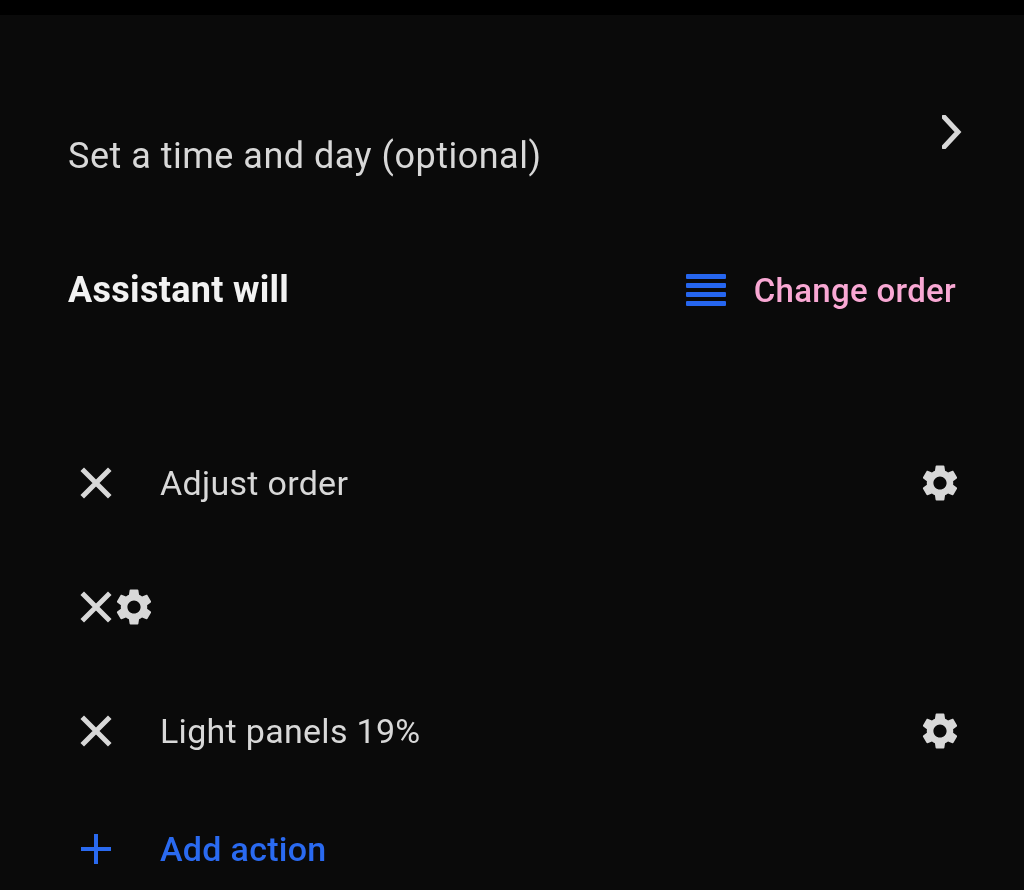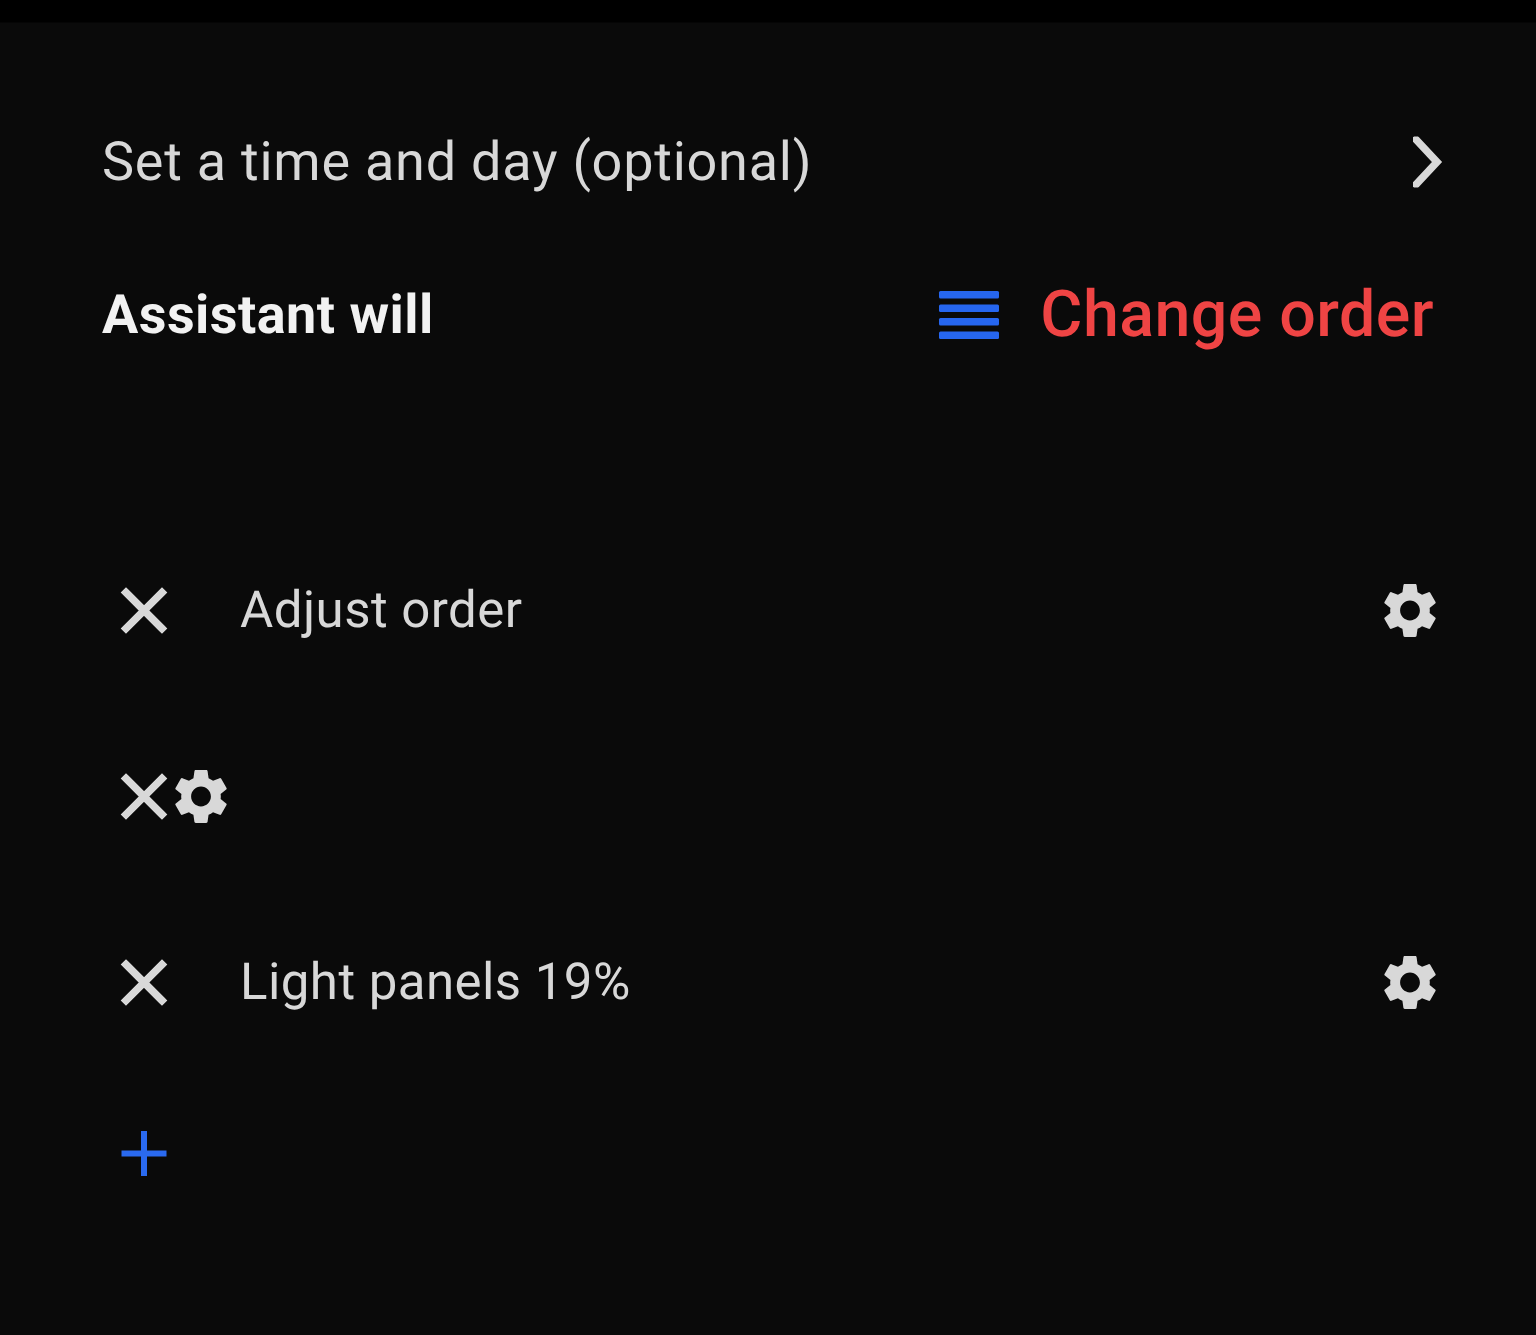--- a/index.html
+++ b/index.html
@@ -26,34 +26,35 @@
       align-items: center;
       justify-content: space-between;
       padding: 72px 0 0 0;
       cursor: pointer;
     }
     .time-day-label {
       color: #d8d8d8;
       font-size: 36px;
       font-weight: 400;
       letter-spacing: 0.5px;
+      margin-top: 48px;
     }
     .chevron-right {
       width: 28px;
       height: 28px;
       display: flex;
       align-items: center;
       justify-content: center;
       margin-right: -10px;
     }
     .section-header {
       display: flex;
       align-items: center;
       justify-content: space-between;
-      margin-top: 56px;
+      margin-top: 92px;
     }
     .section-title {
       color: #f2f2f2;
       font-size: 36px;
       font-weight: 700;
       letter-spacing: 0.3px;
     }
     .change-order {
       display: flex;
       align-items: center;
@@ -66,22 +67,22 @@
       display: flex;
       flex-direction: column;
       justify-content: space-between;
     }
     .reorder-line {
       height: 5px;
       background-color: #2666ef;
       border-radius: 1px;
     }
     .change-order-label {
-      color: #ef4444;
-      font-size: 43px;
+      color: #f9a8d4;
+      font-size: 33px;
       font-weight: 500;
       letter-spacing: 0.3px;
     }
     .actions-list {
       margin-top: 110px;
     }
     .action-row {
       display: flex;
       align-items: center;
       padding: 40px 0;
@@ -207,15 +208,16 @@
     </div>
 
   </div>
 
   <div class="add-action-row">
     <span class="plus-icon">
       <svg width="32" height="32" viewBox="0 0 32 32">
         <path d="M16 3 L16 29 M3 16 L29 16" stroke="#2a6af0" stroke-width="4" stroke-linecap="square"></path>
       </svg>
     </span>
+    <span class="add-action-label">Add action</span>
   </div>
 
 </div>
 
 </body></html>

